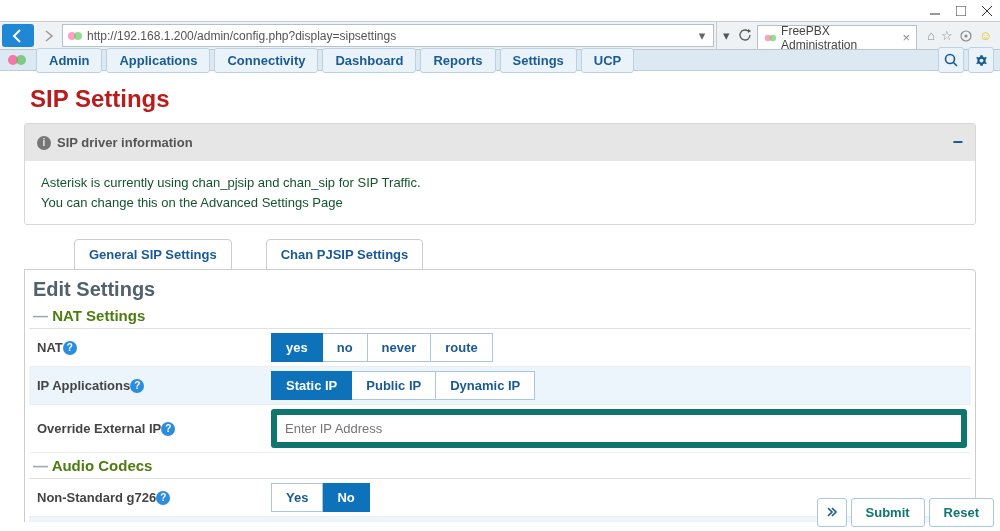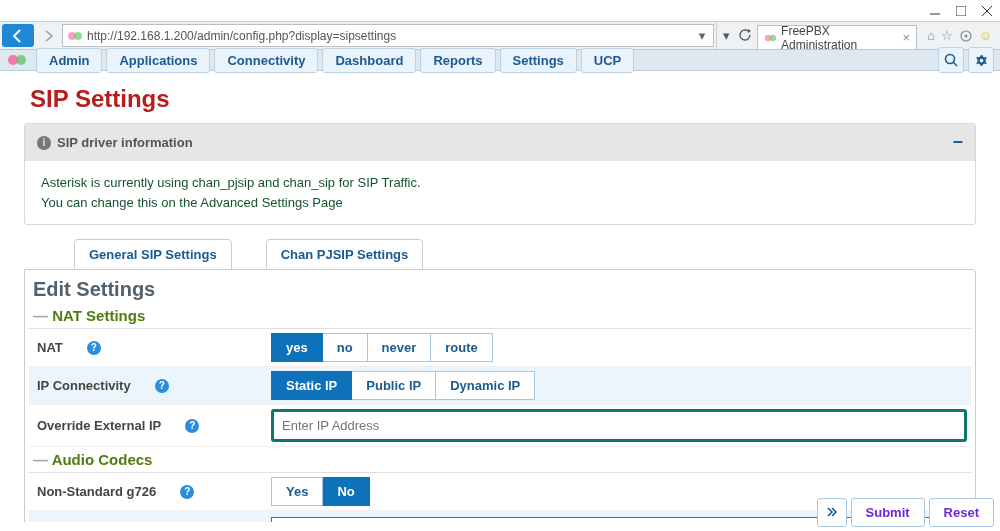--- a/index.html
+++ b/index.html
@@ -46,36 +46,36 @@
 .tab2.inactive { border-bottom-color: #ccc; background:#fff;margin-left:34px; }
 .tab2.active { border: 1px dotted #5a9bd4; border-bottom-color: #fff; z-index: 2; position: relative; }
 .tabpanel { border: 1px solid #ccc; border-radius: 0 4px 4px 4px; padding: 4px 4px 10px 4px; }
 
 .editsection { font-size: 20px; color: #51616e; font-weight: 600; padding: 4px 4px 2px 4px; }
 .subhead { font-size: 15px; color: #4d7c0f; font-weight: 600; padding: 4px 4px 4px 4px; border-bottom: 1px solid #e0e0e0; }
 .subhead::before { content: "— "; color: #9aa; }
 
 .row { display: flex; align-items: stretch; border-bottom: 1px solid #eee; min-height: 36px; }
 .row.alt { background: #ecf5fb; }
-.row .label { width: 238px; padding: 8px 8px 8px 8px; font-weight: 600; color: #444; display: flex; align-items: center; gap: 24px; }
+.row .label { width: 238px; padding: 8px 8px 8px 8px; font-weight: 600; color: #444; display: flex; align-items: center; gap: 0; }
 .help { width: 14px; height: 14px; border-radius: 50%; background: #2a8de0; color: #fff; font-size: 10px; display: inline-flex; align-items: center; justify-content: center; font-weight: 700; }
 .row .ctrl { flex: 1; display: flex; align-items: center; padding: 4px; gap: 0; }
 
 .btngrp { display: flex; }
 .btn { border: 1px solid #a8c6e0; background: #fff; color: #1a5a94; padding: 6px 14px; font-size: 13px; font-weight: 600; cursor: pointer; }
 .btn:not(:first-child) { border-left: none; }
 .btn.sel { background: #0d72b9; color: #fff; border-color: #0d72b9; }
-.txtinput { flex: 1; border: 3px solid #0f766e; border-radius: 3px; padding: 6px 8px; font-size: 13px; color: #14532d; }
+.txtinput { flex: 1; border: 6px solid #0f766e; border-radius: 3px; padding: 6px 8px; font-size: 13px; color: #14532d; }
 .selectwrap { flex: 1; border: 1px solid #666; background: #fff; display: flex; align-items: center; padding: 0 0 0 8px; height: 24px; }
 .selectwrap .sval { flex: 1; font-size: 13px; color: #444; }
 .selectwrap .dd2 { width: 20px; height: 22px; border-left: 1px solid #999; display: flex; align-items: center; justify-content: center; background:#eee; }
 
 
 .bottombar { position: absolute; bottom: 4px; right: 6px; display: flex; gap: 4px; }
-.bottombar .btn { border: 1px solid #a8c6e0; border-radius: 3px; background: #fff; color: #6d28d9; padding: 6px 14px; font-weight: 600; }
+.bottombar .btn { border: 1px solid #a8c6e0; border-radius: 3px; background: #fff; color: #0f766e; padding: 6px 14px; font-weight: 600; }
 .bottombar .chev { width: 30px; padding: 6px 8px; }
 </style>
 </head>
 <body>
 
 <div class="titlebar">
   <div class="winbtn">
       <svg width="10" height="10">
         <line x1="0" y1="8" x2="10" y2="8" stroke="#333" stroke-width="1"></line>
       </svg>
@@ -205,21 +205,21 @@
         <div class="btngrp">
           <button class="btn sel">yes</button>
           <button class="btn">no</button>
           <button class="btn">never</button>
           <button class="btn">route</button>
         </div>
       </div>
     </div>
     <div class="row alt">
       <div class="label">
-          <span>IP Connectivity</span>
+          <span>IP Applications</span>
           <span class="help">?</span>
         </div>
       <div class="ctrl">
         <div class="btngrp">
           <button class="btn sel">Static IP</button>
           <button class="btn">Public IP</button>
           <button class="btn">Dynamic IP</button>
         </div>
       </div>
     </div>

